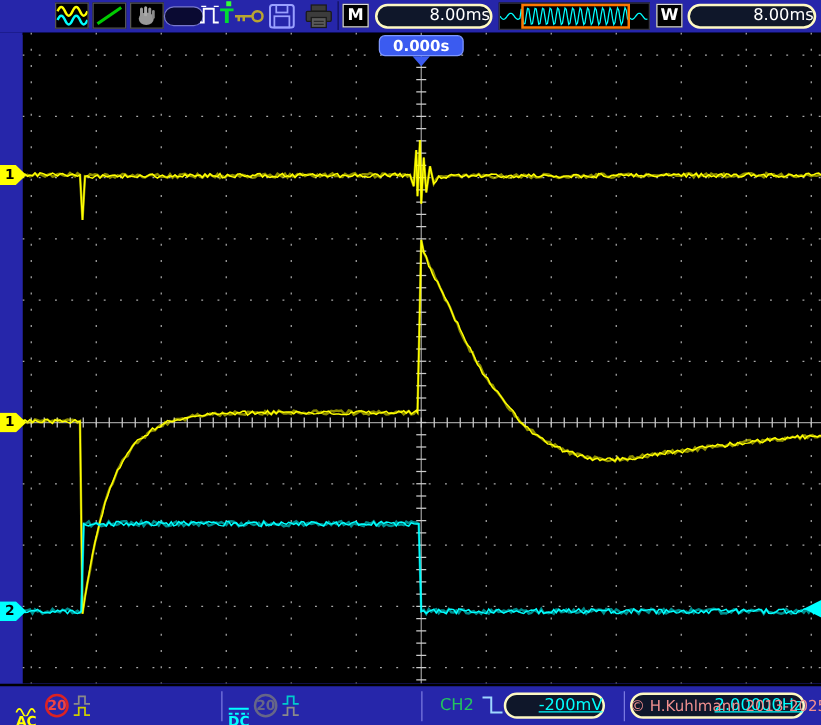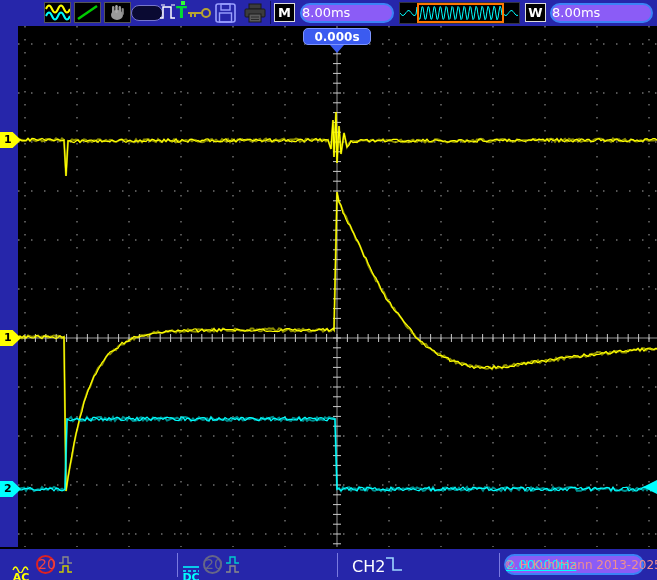--- a/index.html
+++ b/index.html
@@ -8,49 +8,49 @@
   
   .toolbar{position:absolute;left:0;top:0;width:657px;height:26px;background:#2626aa;border-bottom:2px solid #000040;}
   .ticon{position:absolute;top:2px;width:27px;height:21px;background:#000;border:1px solid #555;box-sizing:border-box;}
   .empty-readout{position:absolute;left:131px;top:5px;width:30px;height:14px;background:#0a0a32;border:1px solid #7777cc;border-radius:8px;}
   .tglyph{position:absolute;top:2px;}
   .t-letter{position:absolute;left:176px;top:2px;color:#00dd33;font-size:16px;font-weight:bold;line-height:21px;}
   .led{position:absolute;left:181px;top:1px;width:4px;height:4px;background:#33ff33;}
   .tsep{position:absolute;left:270px;top:1px;width:1px;height:23px;background:#10105a;}
   .mw-box{position:absolute;top:3px;width:21px;height:19px;background:#000;border:1px solid #dddddd;box-sizing:border-box;
           color:#fff;font-weight:bold;font-size:13px;text-align:center;line-height:17px;}
-  .pill{position:absolute;background:#8b5cf6;border:2px solid #3b82f6;border-radius:11px;box-sizing:border-box;
-        text-align:left;font-size:13px;}
+  .pill{position:absolute;background:#0f172a;border:2px solid #fef9c3;border-radius:11px;box-sizing:border-box;
+        text-align:right;font-size:13px;}
   .pill.tb{top:3px;height:20px;line-height:16px;color:#fff;}
   .preview{position:absolute;left:399px;top:2px;width:121px;height:22px;background:#000;border:1px solid #334;box-sizing:border-box;}
   .pwin{position:absolute;left:17px;top:0px;width:87px;height:20px;border:2px solid #ff7700;box-sizing:border-box;}
   
   .left-strip{position:absolute;left:0;top:26px;width:18px;height:521px;background:#2626aa;}
   #scope{position:absolute;left:18px;top:26px;}
   .chmarker{position:absolute;width:21px;height:16px;clip-path:polygon(0% 0%,60% 0%,100% 50%,60% 100%,0% 100%);
             color:#000;font-size:11px;font-weight:bold;text-align:left;line-height:16px;padding-left:4px;box-sizing:border-box;z-index:5;}
   .trigger-tag{position:absolute;left:303px;top:28px;width:68px;height:17px;background:#3b5bf0;border:1px solid #7e96ff;
                border-radius:5px;color:#fff;font-size:12px;font-weight:bold;text-align:center;line-height:16px;box-sizing:border-box;z-index:6;}
   .tag-pointer{position:absolute;left:330px;top:45px;width:0;height:0;border-left:7px solid transparent;
                border-right:7px solid transparent;border-top:8px solid #3b5bf0;z-index:6;}
   .trig-arrow{position:absolute;left:643px;top:480px;width:0;height:0;border-top:7px solid transparent;
               border-bottom:7px solid transparent;border-right:14px solid #00ffff;z-index:5;}
   
   .statusbar{position:absolute;left:0;top:547px;width:657px;height:33px;background:#2626aa;border-top:2px solid #000;box-sizing:border-box;}
   .coup{position:absolute;top:4px;width:22px;text-align:center;font-size:11px;font-weight:bold;line-height:10px;margin-top:12px;}
   .coup svg{display:block;margin:0 auto;}
-  .bwcirc{position:absolute;top:6px;width:15px;height:15px;border-radius:50%;font-size:14px;font-weight:normal;
+  .bwcirc{position:absolute;top:6px;width:15px;height:15px;border-radius:50%;font-size:11px;font-weight:bold;
           text-align:right;line-height:15px;box-sizing:content-box;}
   .bw-on{border:2px solid #dd2222;color:#ee4444;}
   .bw-off{border:2px solid #666688;color:#666688;}
   .sqicon{position:absolute;top:6px;}
   .pill.st{top:5px;height:21px;line-height:17px;}
   .c-y{color:#ffff00;} .c-c{color:#00ffff;text-decoration:underline;}
   .ssep{position:absolute;top:4px;width:1px;height:24px;background:#7a7ae0;}
-  .ch2label{position:absolute;left:352px;top:8px;color:#ffffff;font-size:16px;}
+  .ch2label{position:absolute;left:352px;top:8px;color:#22c55e;font-size:13px;}
   .edgeicon{position:absolute;left:384px;top:6px;}
   .watermark{position:absolute;left:504px;top:9px;width:153px;color:#ef8f8f;font-size:12px;white-space:nowrap;z-index:9;}
 </style>
 </head>
 <body>
 
 <div class="screen">
 
   <div class="toolbar">
     <div class="ticon" style="left:44px">
@@ -302,20 +302,21 @@
       <path d="M1 8 h4 v-6 h5 v6 h4" fill="none" stroke="#00cccc" stroke-width="1.4"></path>
       <path d="M1 17 h4 v-6 h5 v6 h4" fill="none" stroke="#8a8a8a" stroke-width="1.4"></path>
     </svg>
 
     <div class="ssep" style="left:337px"></div>
 
     <div class="ch2label">CH2</div>
     <svg class="edgeicon" width="20" height="18" viewBox="0 0 20 18">
       <path d="M2 3 h7 V15 h9" fill="none" stroke="#9fd7ff" stroke-width="1.6"></path>
     </svg>
+    <div class="pill st c-c" style="left:403px;width:81px">-200mV</div>
 
     <div class="ssep" style="left:499px"></div>
 
     <div class="pill st c-c" style="left:504px;width:140px">2.00000Hz</div>
     <div class="watermark">© H.Kuhlmann 2013-2025</div>
   </div>
 
 </div>
 
 </body></html>

